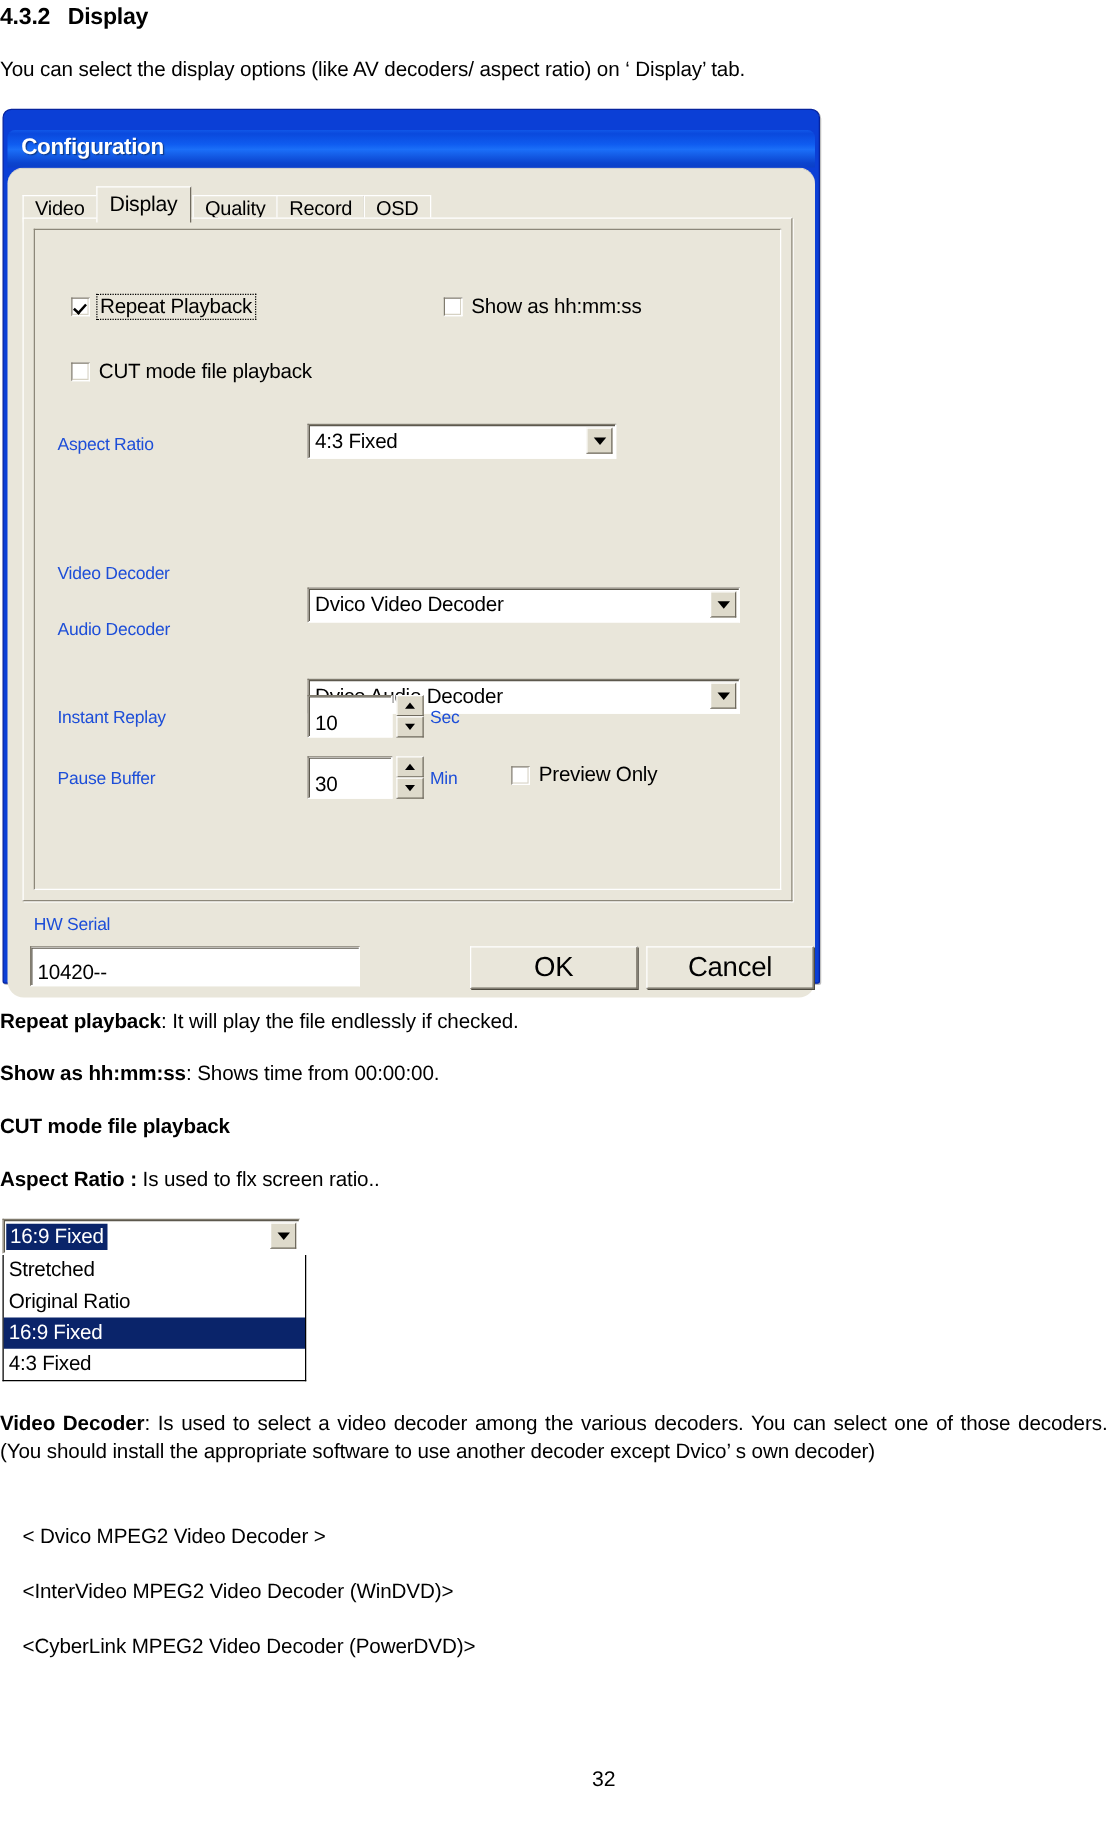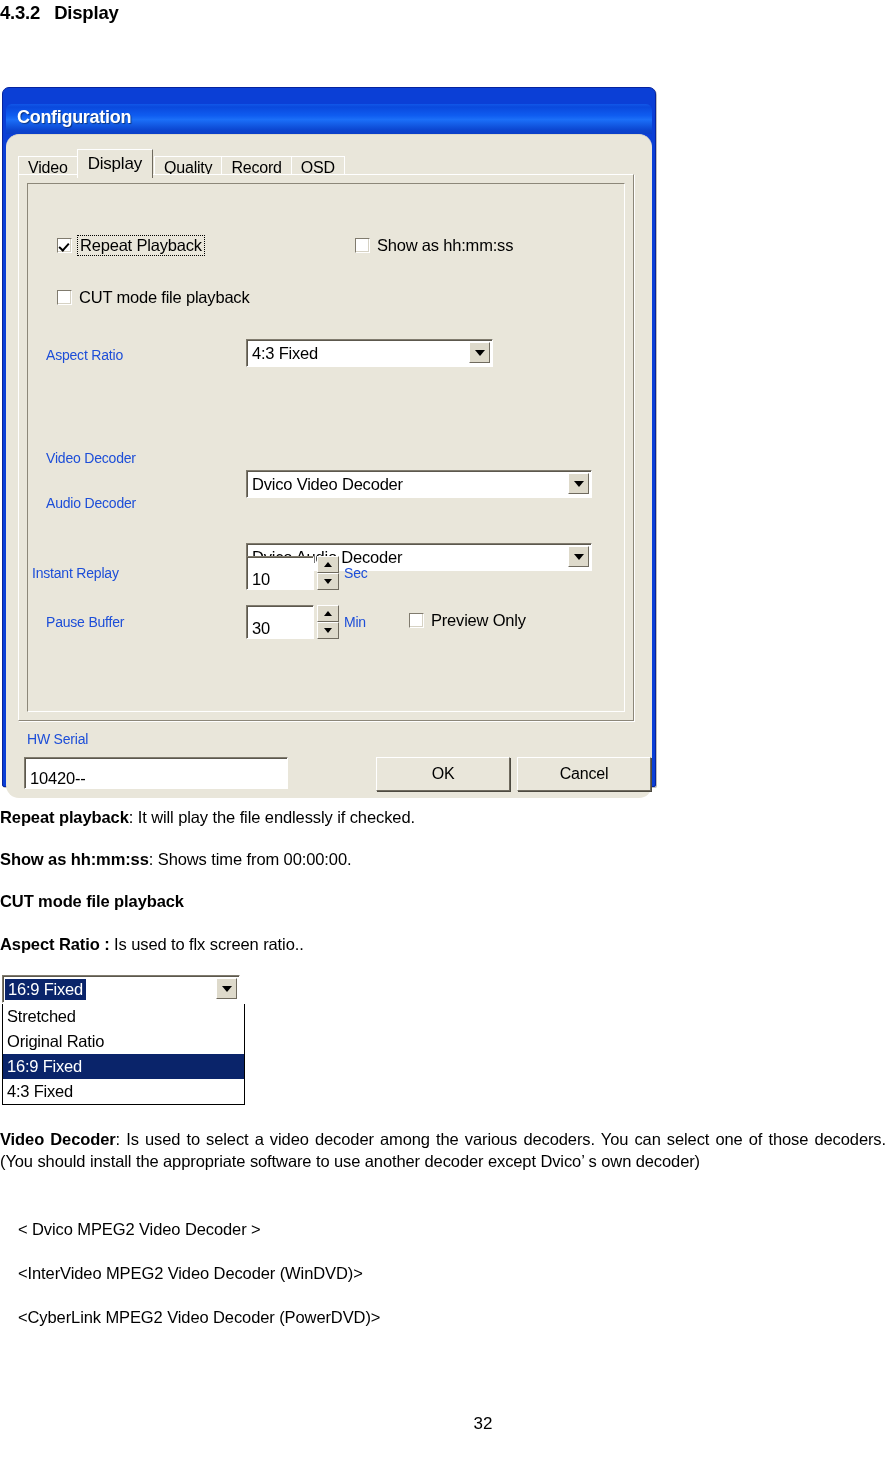--- a/index.html
+++ b/index.html
@@ -316,21 +316,21 @@
     box-sizing: border-box;
     background: #e9e6da;
     border-top: 1px solid #ffffff;
     border-left: 1px solid #ffffff;
     border-right: 1px solid #6f6a5e;
     border-bottom: 1px solid #6f6a5e;
     box-shadow: 1px 1px 0 #4d4a40;
     display: flex;
     align-items: center;
     justify-content: center;
-    font-size: 16px;
+    font-size: 22px;
     letter-spacing: -0.2px;
   }
 
   
   .opencombo {
     position: absolute;
     left: 2px;
     top: 975px;
     width: 238px;
   }
@@ -365,20 +365,21 @@
 </style>
 </head>
 <body>
 
 <div class="page">
 
   <div class="h-section">
     <span class="num">4.3.2</span><span>Display</span>
   </div>
 
+  <div class="para" style="top:45px;">You can select the display options (like AV decoders/ aspect ratio) on ‘ Display’  tab.</div>
 
   <div class="dialog">
 
     <div class="titlebar">
       <div class="title">Configuration</div>
     </div>
 
     <div class="client">
 
       <div class="tabstrip">
@@ -425,21 +426,21 @@
         </div>
 
         <div class="abs lbl" style="left:27px; top:320px;">Audio Decoder</div>
         <div class="abs combo" style="left:227px; top:312px; width:346px;">
           <span class="val">Dvico Audio Decoder</span>
           <span class="arrowbtn">
             <span class="arrow-down"></span>
           </span>
         </div>
 
-        <div class="abs lbl" style="left:13px; top:390px;text-align:right;">Instant Replay</div>
+        <div class="abs lbl" style="left:27px; top:390px;text-align:right;">Instant Replay</div>
         <div class="abs edit" style="left:227px; top:381px; width:68px; height:34px;">
           <span>10</span>
         </div>
         <div class="abs spin" style="left:298px; top:381px; height:34px;">
           <div>
               <span class="arrow-up-s"></span>
             </div>
           <div>
               <span class="arrow-down-s"></span>
             </div>

